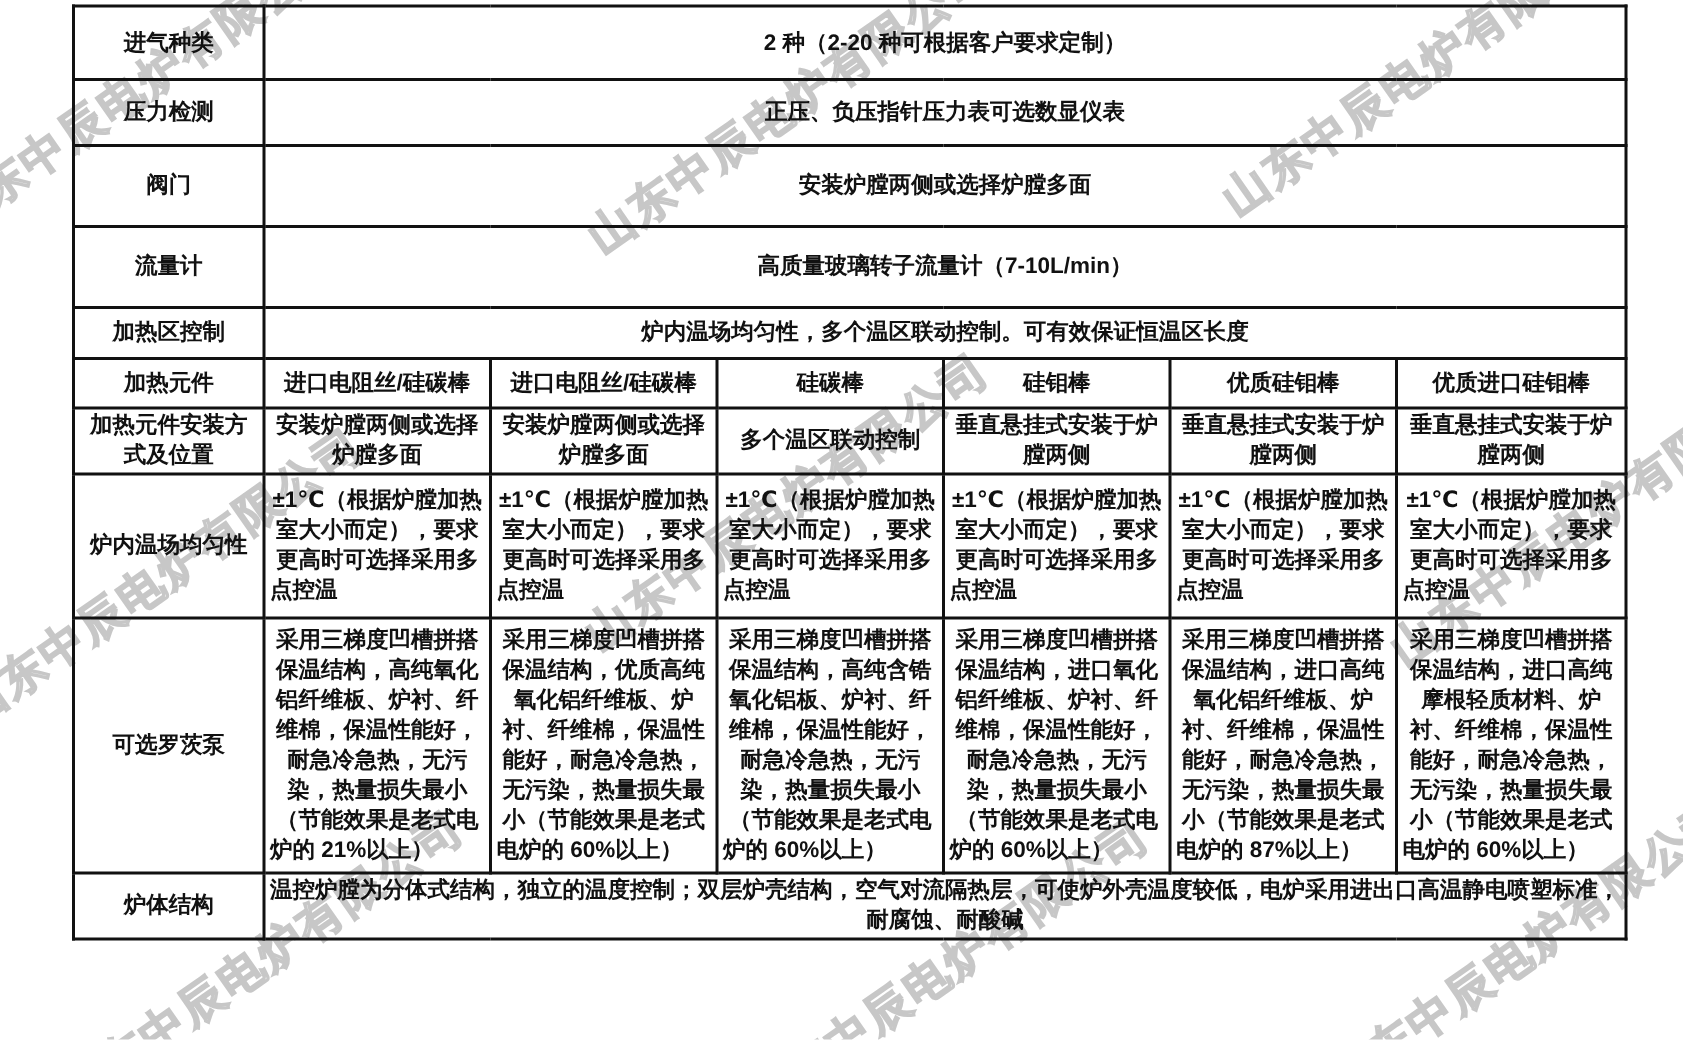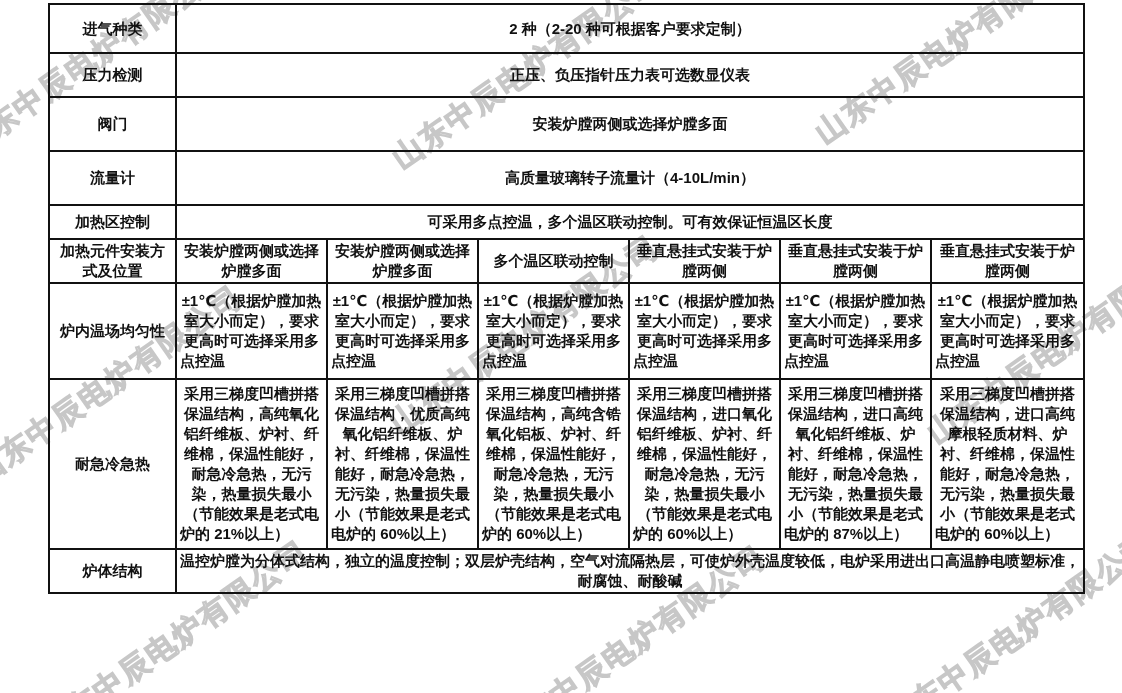--- a/index.html
+++ b/index.html
@@ -106,28 +106,37 @@
   </tr>
 
   <tr class="h43">
     <td class="rowlabel">阀门</td>
     <td colspan="6">安装炉膛两侧或选择炉膛多面</td>
   </tr>
 
 
   <tr class="h43">
     <td class="rowlabel">流量计</td>
-    <td colspan="6">高质量玻璃转子流量计（4-10L/min）</td>
+    <td colspan="6">高质量玻璃转子流量计（7-10L/min）</td>
   </tr>
 
   <tr class="h32">
     <td class="rowlabel">加热区控制</td>
-    <td colspan="6">可采用多点控温，多个温区联动控制。可有效保证恒温区长度</td>
+    <td colspan="6">炉内温场均匀性，多个温区联动控制。可有效保证恒温区长度</td>
   </tr>
 
+  <tr class="h33">
+    <td class="rowlabel">加热元件</td>
+    <td>进口电阻丝/硅碳棒</td>
+    <td>进口电阻丝/硅碳棒</td>
+    <td>硅碳棒</td>
+    <td>硅钼棒</td>
+    <td>优质硅钼棒</td>
+    <td>优质进口硅钼棒</td>
+  </tr>
 
   <tr class="h47">
     <td class="rowlabel">加热元件安装方式及位置</td>
     <td>安装炉膛两侧或选择炉膛多面</td>
     <td>安装炉膛两侧或选择炉膛多面</td>
     <td>多个温区联动控制</td>
     <td>垂直悬挂式安装于炉膛两侧</td>
     <td>垂直悬挂式安装于炉膛两侧</td>
     <td>垂直悬挂式安装于炉膛两侧</td>
   </tr>
@@ -137,21 +146,21 @@
     <td class="longtext">±1℃（根据炉膛加热室大小而定），要求更高时可选择采用多点控温</td>
     <td class="longtext">±1℃（根据炉膛加热室大小而定），要求更高时可选择采用多点控温</td>
     <td class="longtext">±1℃（根据炉膛加热室大小而定），要求更高时可选择采用多点控温</td>
     <td class="longtext">±1℃（根据炉膛加热室大小而定），要求更高时可选择采用多点控温</td>
     <td class="longtext">±1℃（根据炉膛加热室大小而定），要求更高时可选择采用多点控温</td>
     <td class="longtext">±1℃（根据炉膛加热室大小而定），要求更高时可选择采用多点控温</td>
   </tr>
 
 
   <tr class="h170">
-    <td class="rowlabel">耐急冷急热</td>
+    <td class="rowlabel">可选罗茨泵</td>
     <td class="longtext">采用三梯度凹槽拼搭保温结构，高纯氧化铝纤维板、炉衬、纤维棉，保温性能好，耐急冷急热，无污染，热量损失最小（节能效果是老式电炉的 21%以上）</td>
     <td class="longtext">采用三梯度凹槽拼搭保温结构，优质高纯氧化铝纤维板、炉衬、纤维棉，保温性能好，耐急冷急热，无污染，热量损失最小（节能效果是老式电炉的 60%以上）</td>
     <td class="longtext">采用三梯度凹槽拼搭保温结构，高纯含锆氧化铝板、炉衬、纤维棉，保温性能好，耐急冷急热，无污染，热量损失最小（节能效果是老式电炉的 60%以上）</td>
     <td class="longtext">采用三梯度凹槽拼搭保温结构，进口氧化铝纤维板、炉衬、纤维棉，保温性能好，耐急冷急热，无污染，热量损失最小（节能效果是老式电炉的 60%以上）</td>
     <td class="longtext">采用三梯度凹槽拼搭保温结构，进口高纯氧化铝纤维板、炉衬、纤维棉，保温性能好，耐急冷急热，无污染，热量损失最小（节能效果是老式电炉的 87%以上）</td>
     <td class="longtext">采用三梯度凹槽拼搭保温结构，进口高纯摩根轻质材料、炉衬、纤维棉，保温性能好，耐急冷急热，无污染，热量损失最小（节能效果是老式电炉的 60%以上）</td>
   </tr>
 
   <tr class="h38">
     <td class="rowlabel">炉体结构</td>

